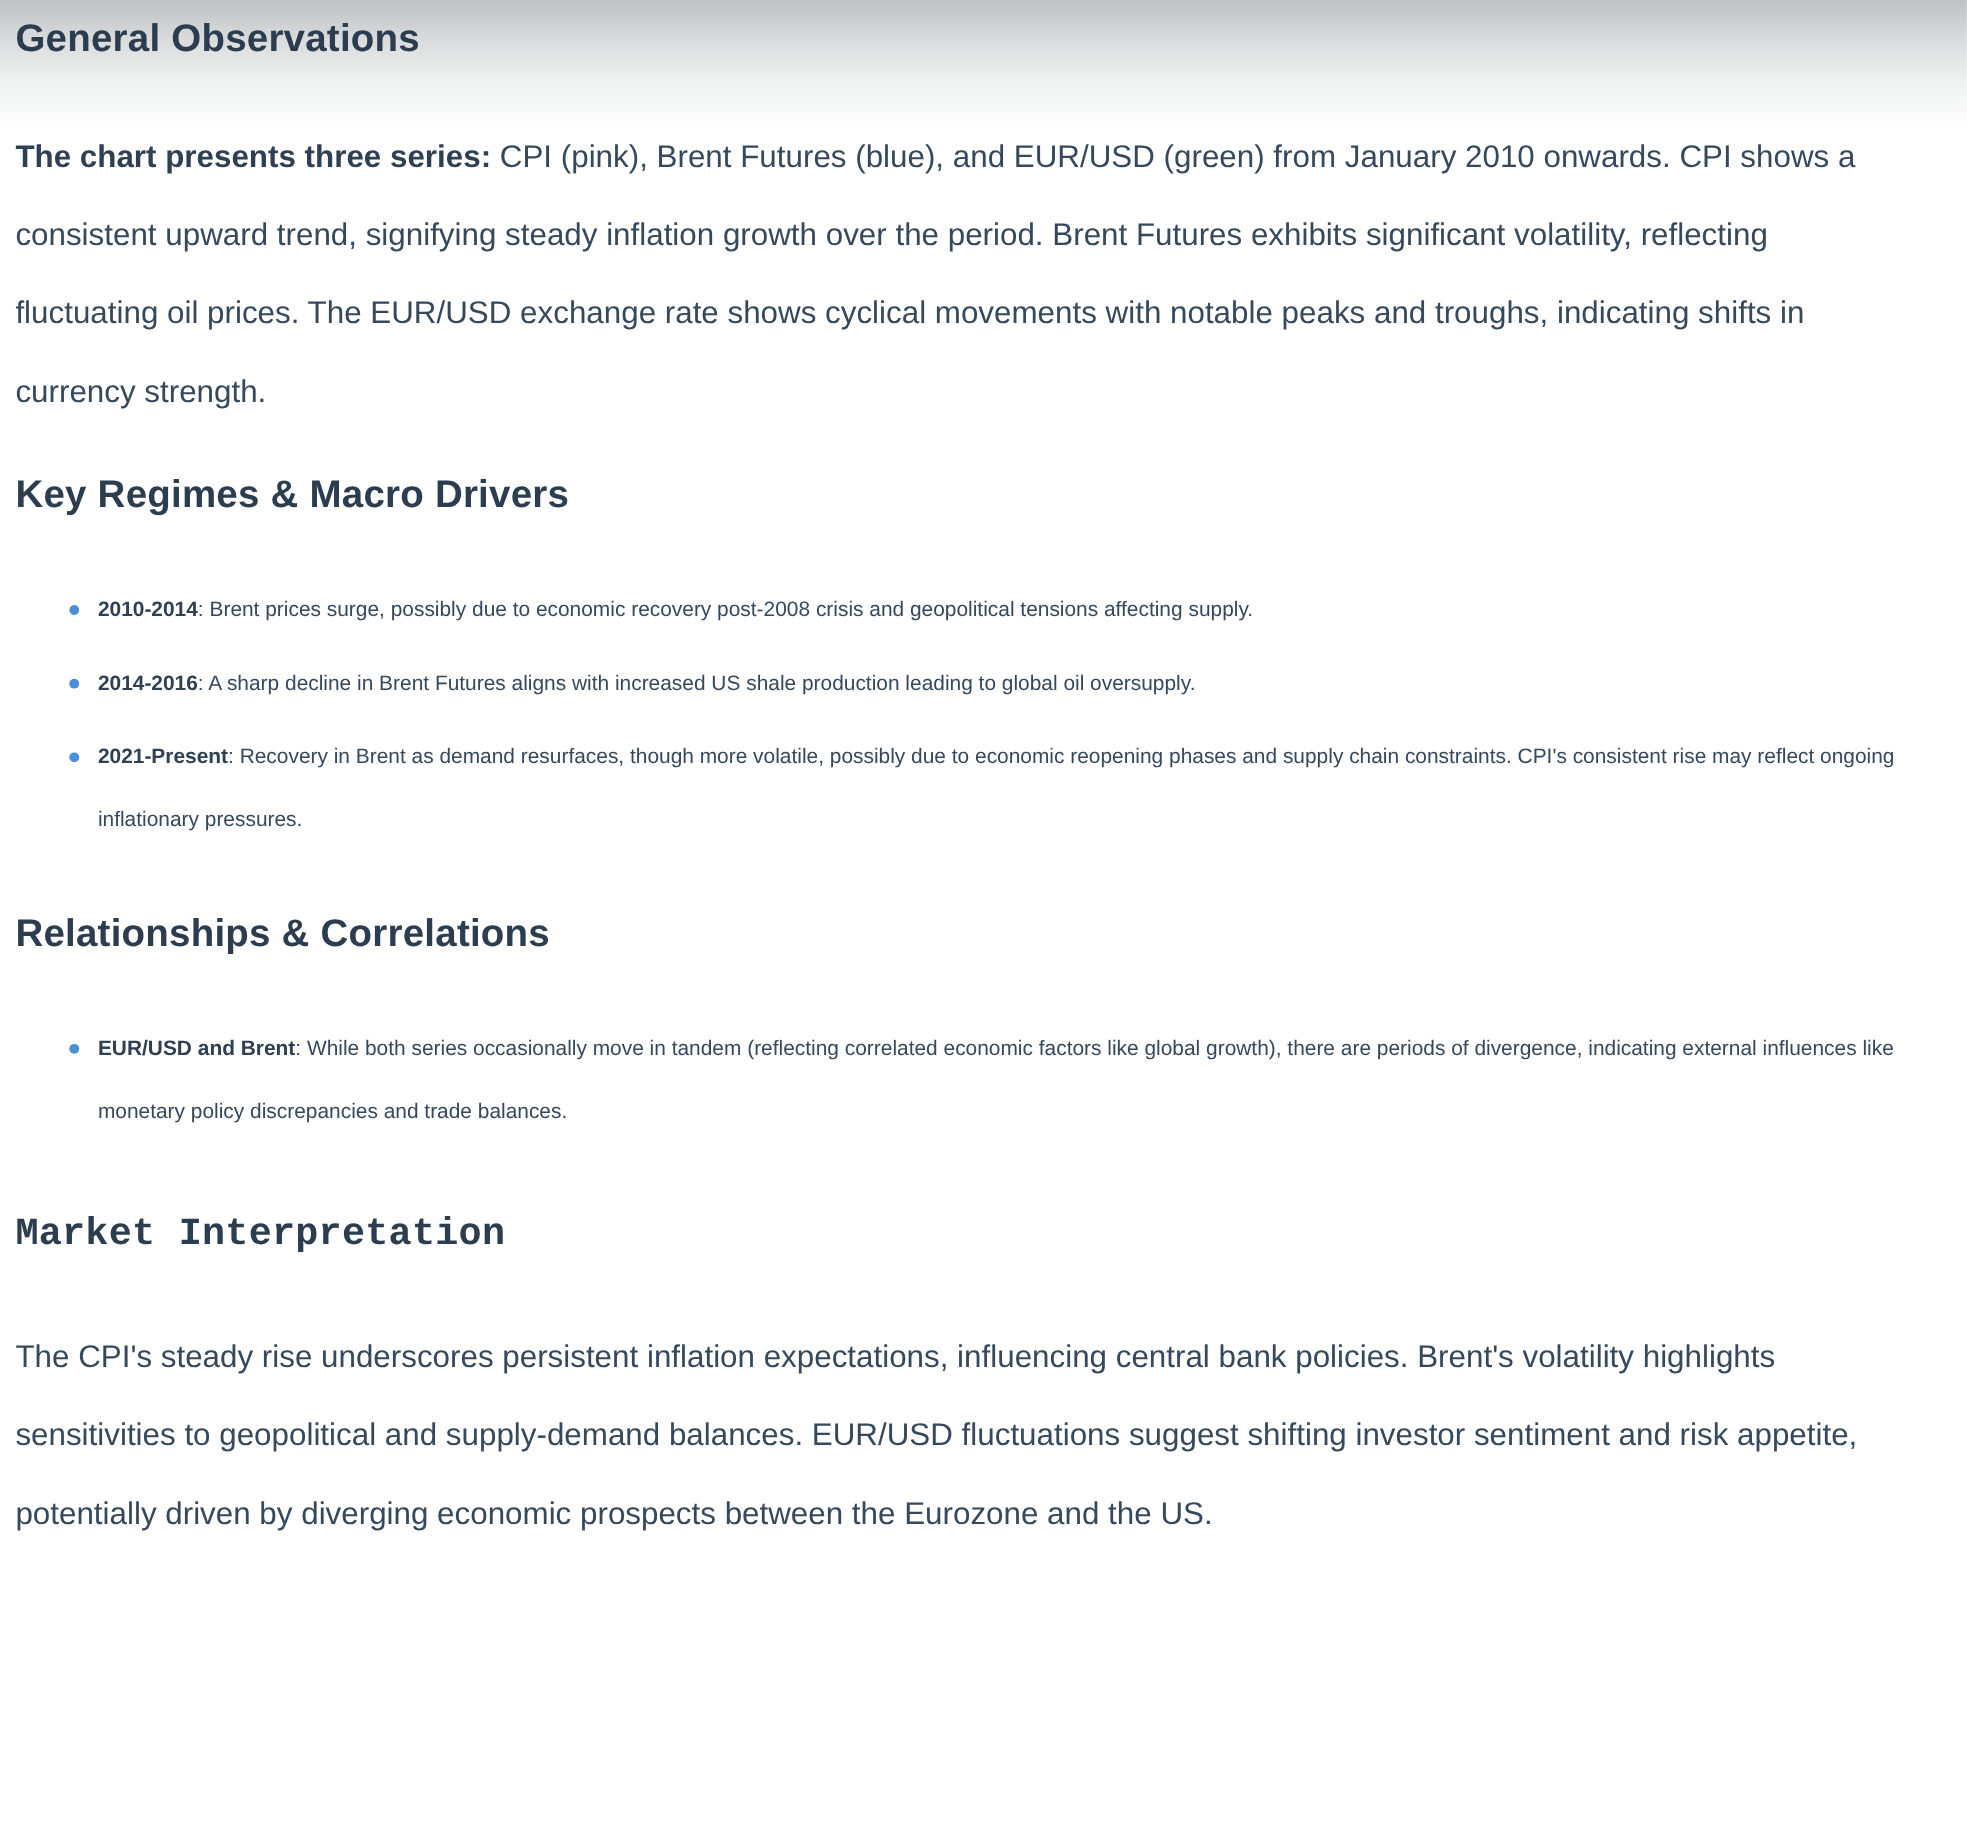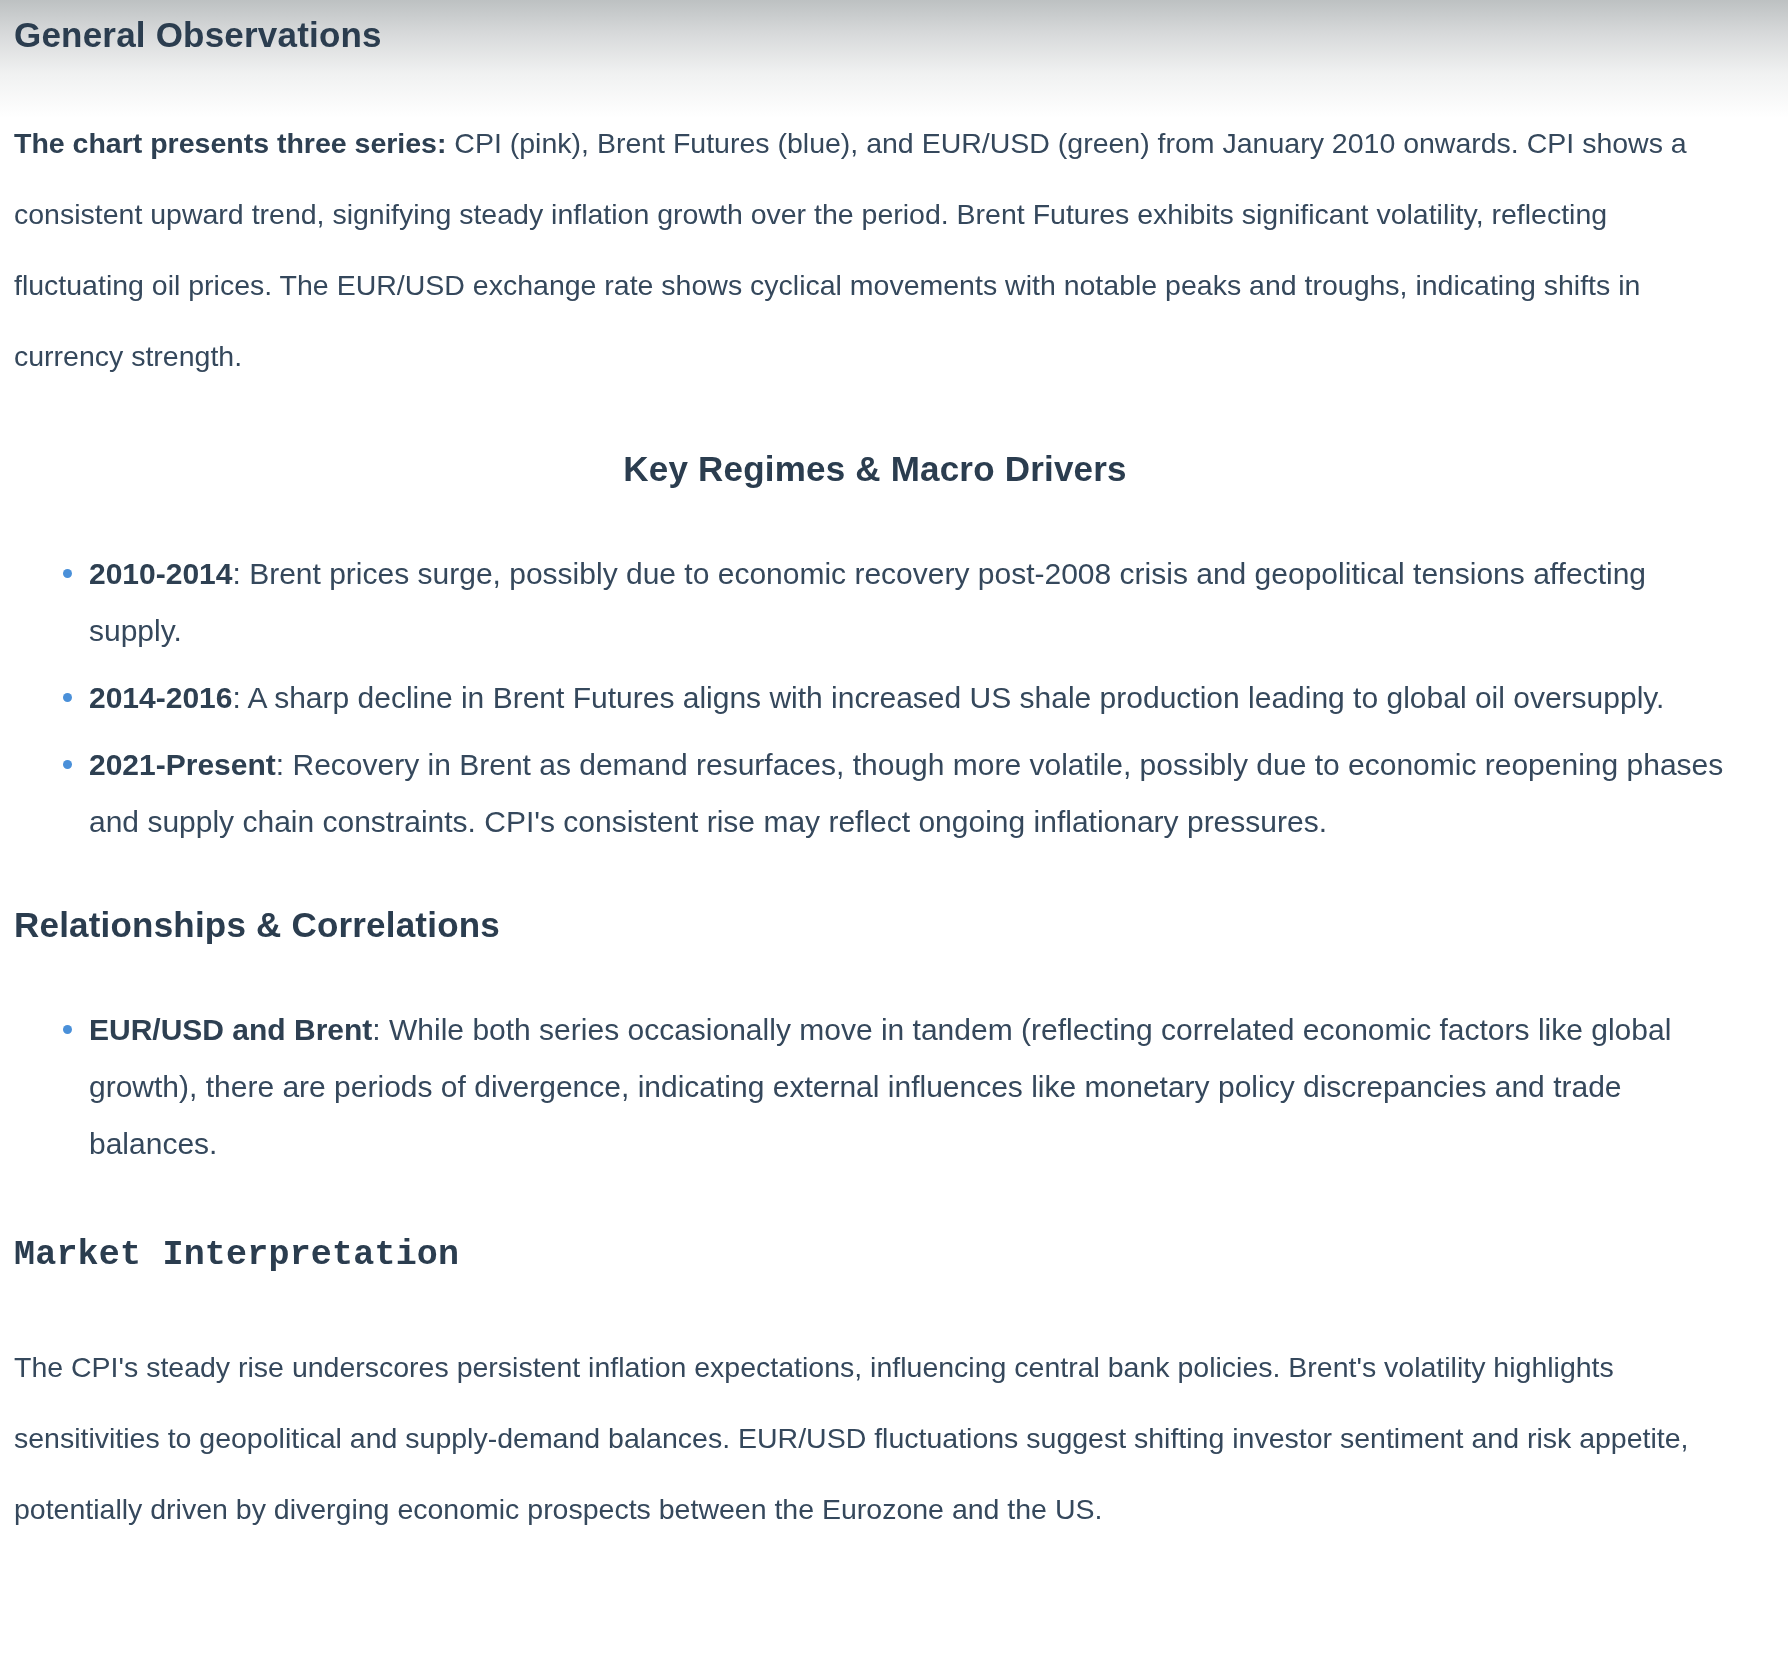--- a/index.html
+++ b/index.html
@@ -35,21 +35,21 @@
   p.body-para {
     font-size: 28.5px;
     line-height: 71px;
     margin: 0;
   }
   .lead-bold { font-weight: 700; color: #2e4052; }
   ul.bullet-list {
     list-style: none;
     margin: 0;
     padding: 0;
-    font-size: 30px;
+    font-size: 19px;
     line-height: 57px;
   }
   ul.bullet-list li {
     position: relative;
     padding-left: 75px;
     margin-bottom: 10px;
   }
   ul.bullet-list li:last-child { margin-bottom: 0; }
   ul.bullet-list li::before {
     content: "";
@@ -58,21 +58,21 @@
     top: 24px;
     width: 9px;
     height: 9px;
     border-radius: 50%;
     background: #4a90d9;
   }
   .bullet-term { font-weight: 700; color: #2e4052; }
 
   
   .sec-general .section-heading   { margin-top: 2px;  margin-bottom: 52px; }
-  .sec-regimes .section-heading   { margin-top: 56px; margin-bottom: 55px; text-align: center; }
+  .sec-regimes .section-heading   { margin-top: 37px; margin-bottom: 55px; }
   .sec-relations .section-heading { margin-top: 54px; margin-bottom: 55px; }
   .sec-market .section-heading    { margin-top: 62px; margin-bottom: 56px; font-family: Liberation Mono, monospace; }
 </style>
 </head>
 <body>
 
 <div class="top-fade"></div>
 
 <div class="content">
 

